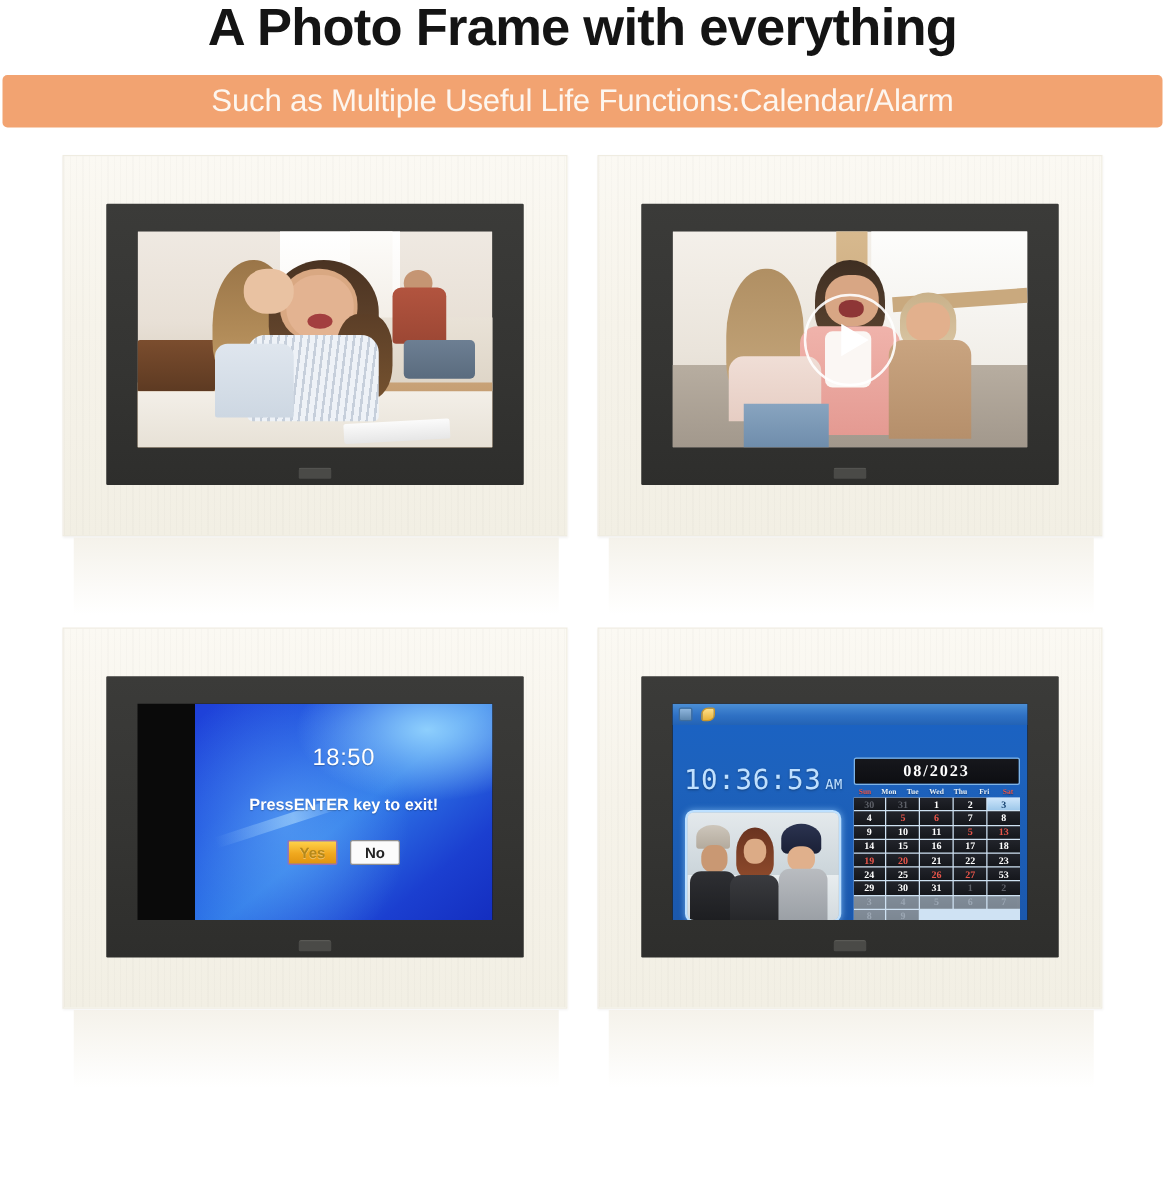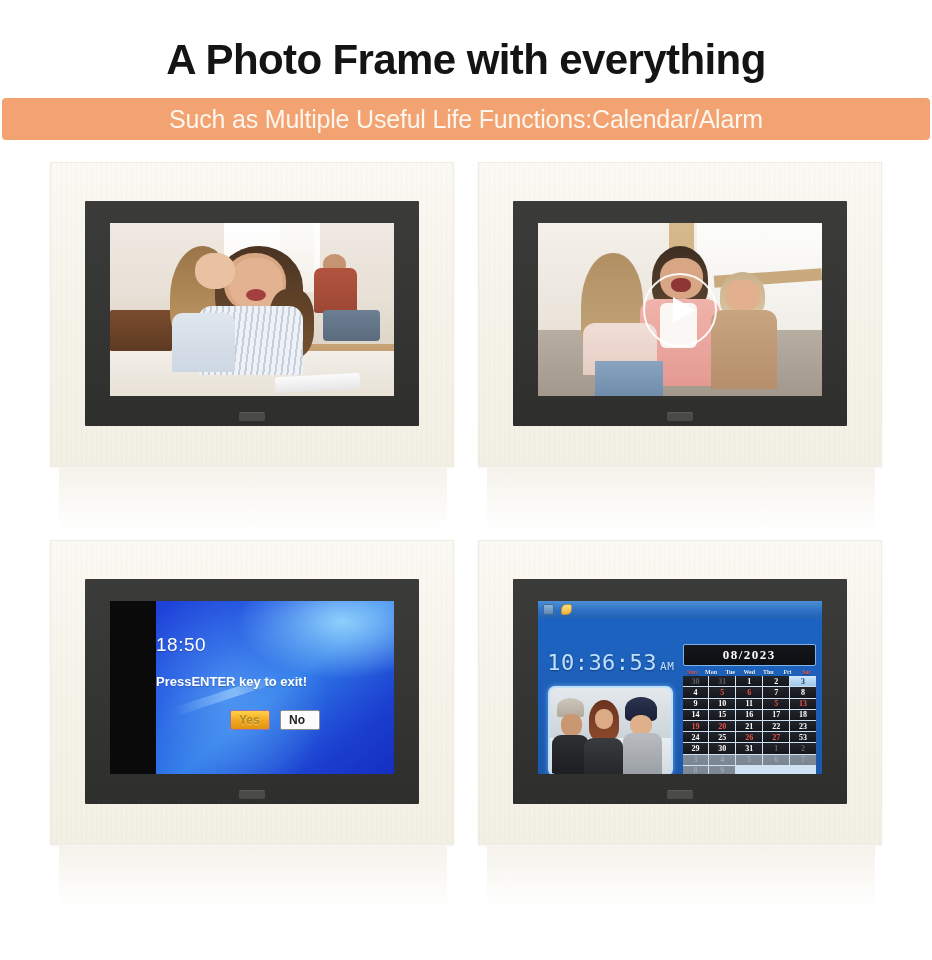--- a/index.html
+++ b/index.html
@@ -7,21 +7,21 @@
   body {
     width: 932px;
     height: 960px;
     background: #ffffff;
     font-family: "Liberation Sans", sans-serif;
     overflow: hidden;
     position: relative;
   }
 
   
-  .header { width: 932px; padding-top: 38px; }
+  .header { width: 932px; }
 
   .page-title {
     text-align: center;
     font-size: 42px;
     font-weight: bold;
     color: #141414;
     letter-spacing: -0.6px;
     line-height: 1.05;
     font-family: "Liberation Sans", sans-serif;
   }
@@ -295,20 +295,21 @@
   }
 
   
   .scene-alarm {
     position: absolute; inset: 0;
     background:
       radial-gradient(ellipse 80% 60% at 78% 12%, rgba(150,215,255,0.92) 0%, rgba(80,170,245,0.0) 55%),
       radial-gradient(ellipse 70% 110% at 30% 55%, rgba(120,195,255,0.45) 0%, rgba(20,60,200,0.0) 60%),
       linear-gradient(140deg, #1e3fd8 0%, #1f55e0 28%, #2f79e8 52%, #1b3fd0 80%, #142ec0 100%);
     color: #ffffff;
+    text-align: center;
     margin-left: 46px;
   }
   .alarm-ray {
     position: absolute; left: 6%; top: 52%;
     width: 46%; height: 5%;
     background: linear-gradient(90deg, rgba(255,255,255,0) 0%, rgba(190,230,255,0.5) 60%, rgba(255,255,255,0) 100%);
     transform: rotate(-18deg);
   }
   .alarm-time {
     position: absolute; left: 0; right: 0; top: 19%;

